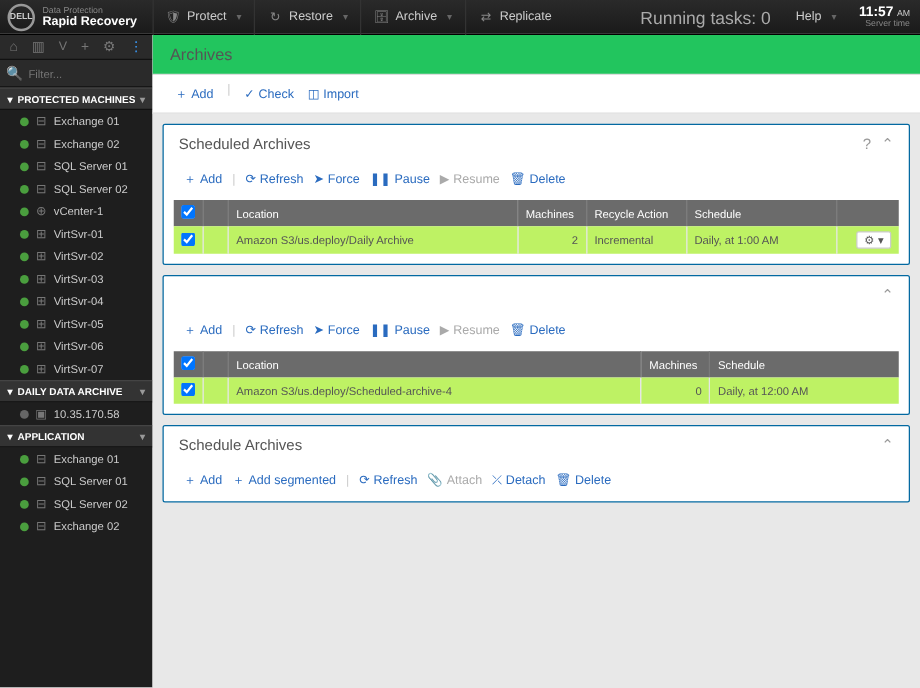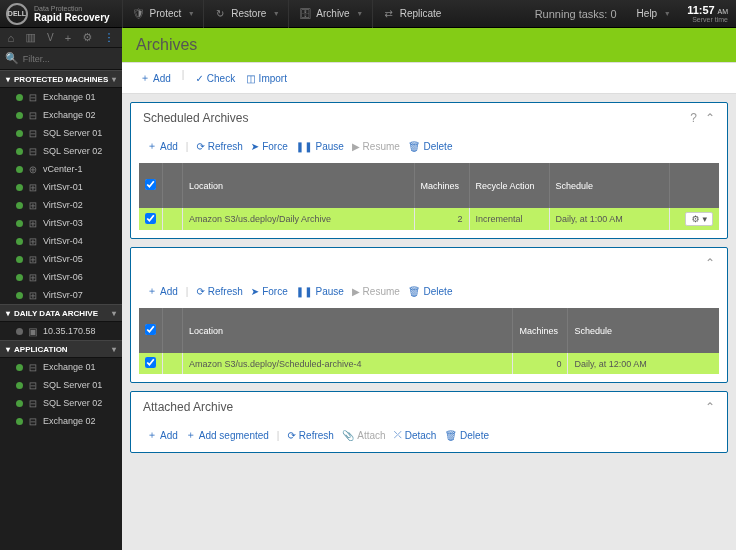--- a/index.html
+++ b/index.html
@@ -6,53 +6,53 @@
 body{width:736px;height:550px;overflow:hidden;background:#e8e8e8;font-size:10px}
 .topbar{height:28px;background:linear-gradient(#2a2a2a,#1a1a1a);display:flex;align-items:center;color:#ccc;border-bottom:1px solid #000}
 .logo{width:22px;height:22px;border:2px solid #999;border-radius:50%;margin:0 6px;display:flex;align-items:center;justify-content:center;font-size:7px;font-weight:bold;color:#ccc}
 .brand{display:flex;flex-direction:column;margin-right:12px}
 .brand-sm{font-size:7px;color:#888}
 .brand-lg{font-size:10px;font-weight:bold;color:#fff}
 .tbtn{display:flex;align-items:center;gap:5px;padding:0 10px;height:28px;cursor:pointer;color:#ccc;font-size:10px;border-left:1px solid #333}
 .tbtn .ico{width:12px;height:12px;display:flex;align-items:center;justify-content:center;color:#888}
 .tbtn .chev{font-size:8px;color:#666;margin-left:3px}
 .topspacer{flex:1}
-.rtasks{font-size:11px;color:#aaa;padding:0 10px}
+.rtasks{font-size:14px;color:#aaa;padding:0 10px}
 .clock{text-align:right;padding:0 8px}
 .clock-t{font-size:11px;font-weight:bold;color:#fff}
 .clock-s{font-size:7px;color:#888}
 .shell{display:flex;height:522px}
 .sidebar{width:122px;background:#1e1e1e;color:#aaa;overflow:hidden;display:flex;flex-direction:column}
 .iconrow{height:20px;display:flex;align-items:center;justify-content:space-around;background:#2a2a2a;border-bottom:1px solid #111;padding:0 2px}
 .iconrow span{color:#777;font-size:11px;cursor:pointer}
 .iconrow .active{color:#3b9eff}
 .search{display:flex;align-items:center;height:22px;background:#2a2a2a;border-bottom:1px solid #111;padding:0 5px}
 .search span{color:#777;font-size:11px}
 .search input{flex:1;background:transparent;border:none;color:#ccc;font-size:9px;margin-left:4px;outline:none}
 .shdr{height:18px;background:#333;color:#fff;font-size:8px;font-weight:bold;display:flex;align-items:center;padding:0 6px;border-top:1px solid #444;border-bottom:1px solid #111;cursor:pointer}
 .shdr .chev{margin-left:auto;font-size:8px;color:#999}
 .sitem{height:18px;display:flex;align-items:center;padding:0 6px 0 16px;font-size:9px;color:#ccc;cursor:pointer;gap:5px}
 .dot{width:7px;height:7px;border-radius:50%;background:#4a9e3e;flex-shrink:0}
 .dot.gray{background:#666}
 .sico{color:#777;font-size:10px;width:10px;text-align:center}
 .main{flex:1;background:#e8e8e8;overflow:auto;padding:0}
-.pagehdr{background:#84cc16;border-bottom:1px solid #ddd;padding:8px 14px;font-size:16px;color:#555}
+.pagehdr{background:#22c55e;border-bottom:1px solid #ddd;padding:8px 14px;font-size:13px;color:#555}
 .pageactions{background:#fff;border-bottom:1px solid #ddd;padding:6px 14px;display:flex;gap:3px}
 .lnk{color:#2a6bbf;font-size:10px;cursor:pointer;display:inline-flex;align-items:center;gap:3px;padding:2px 4px}
 .lnk .pi{font-size:10px}
 .lnk.disabled{color:#aaa;cursor:default}
 .sep{color:#ccc;margin:0 4px}
 .panel{background:#fff;margin:8px;border:1px solid #0369a1;border-radius:2px}
 .panelhdr{padding:8px 12px;font-size:12px;color:#555;display:flex;align-items:center}
 .panelhdr .right{margin-left:auto;display:flex;gap:8px;color:#999}
 .panelhdr .right span{cursor:pointer;font-size:12px}
 .panelactions{padding:4px 12px 8px;display:flex;align-items:center;flex-wrap:wrap}
 table{width:calc(100% - 16px);margin:0 8px 8px;border-collapse:collapse;font-size:9px}
 thead tr{background:#6b6b6b;color:#fff}
-th{text-align:left;padding:16px 6px;font-weight:normal;border-right:1px solid #7a7a7a}
+th{text-align:left;padding:4px 6px;font-weight:normal;border-right:1px solid #7a7a7a}
 th:last-child{border-right:none}
 th.chk{width:22px;text-align:center}
 tbody tr{background:#bef264}
 td{padding:4px 6px;color:#555;border-right:1px solid #e5e5e5}
 td:last-child{border-right:none}
 td.chk{text-align:center}
 .gearbtn{background:#fff;border:1px solid #ccc;border-radius:2px;padding:1px 5px;font-size:9px;color:#555;cursor:pointer;display:inline-flex;align-items:center;gap:3px}
 input[type=checkbox]{width:11px;height:11px}
 </style>
 </head>
@@ -343,21 +343,21 @@
           <td>Amazon S3/us.deploy/Scheduled-archive-4</td>
           <td style="text-align:right">0</td>
           <td>Daily, at 12:00 AM</td>
         </tr>
           </tbody>
       </table>
     </div>
 
     <div class="panel">
       <div class="panelhdr">
-          <span>Attached Archive</span>
+          <span>Schedule Archives</span>
         <div class="right">
             <span>⌃</span>
           </div>
       </div>
       <div class="panelactions">
         <span class="lnk">
             <span class="pi">＋</span>
             <span>Add</span>
           </span>
         <span class="lnk">

